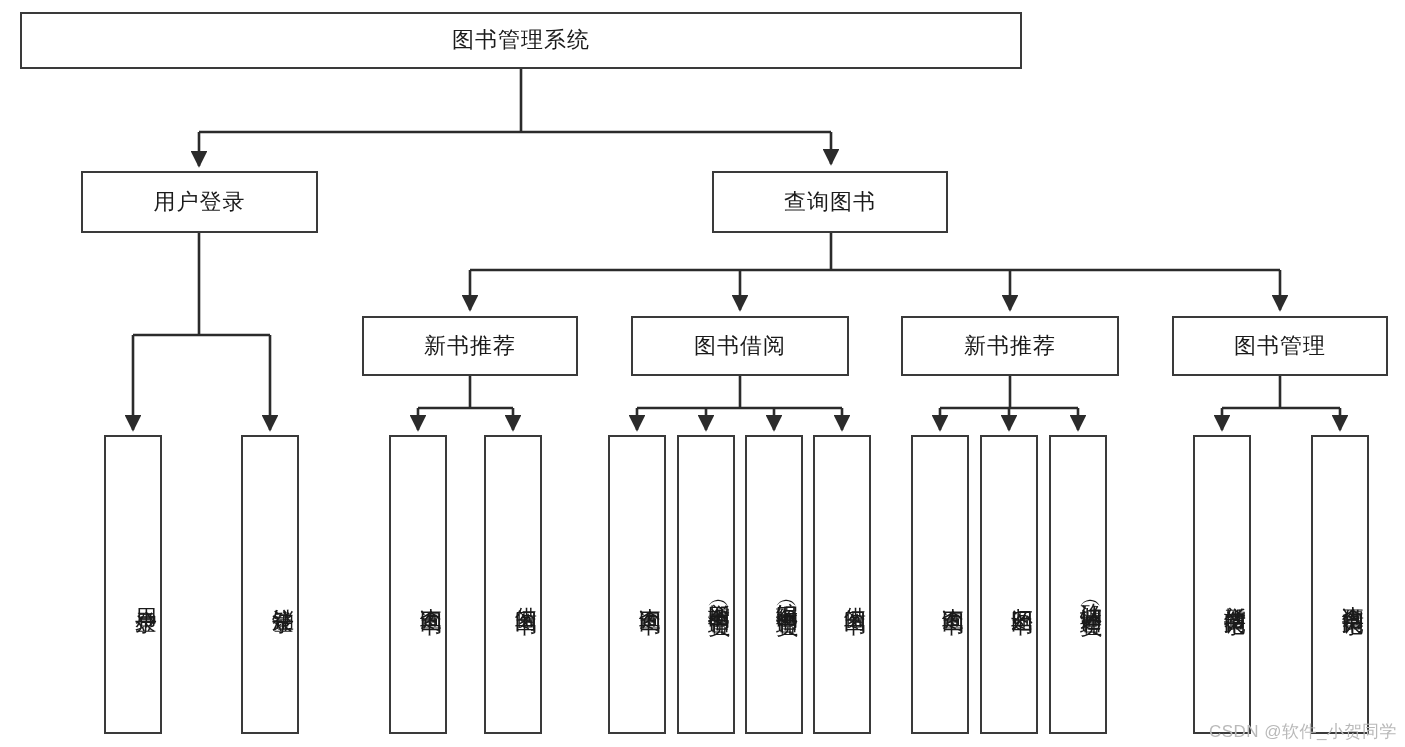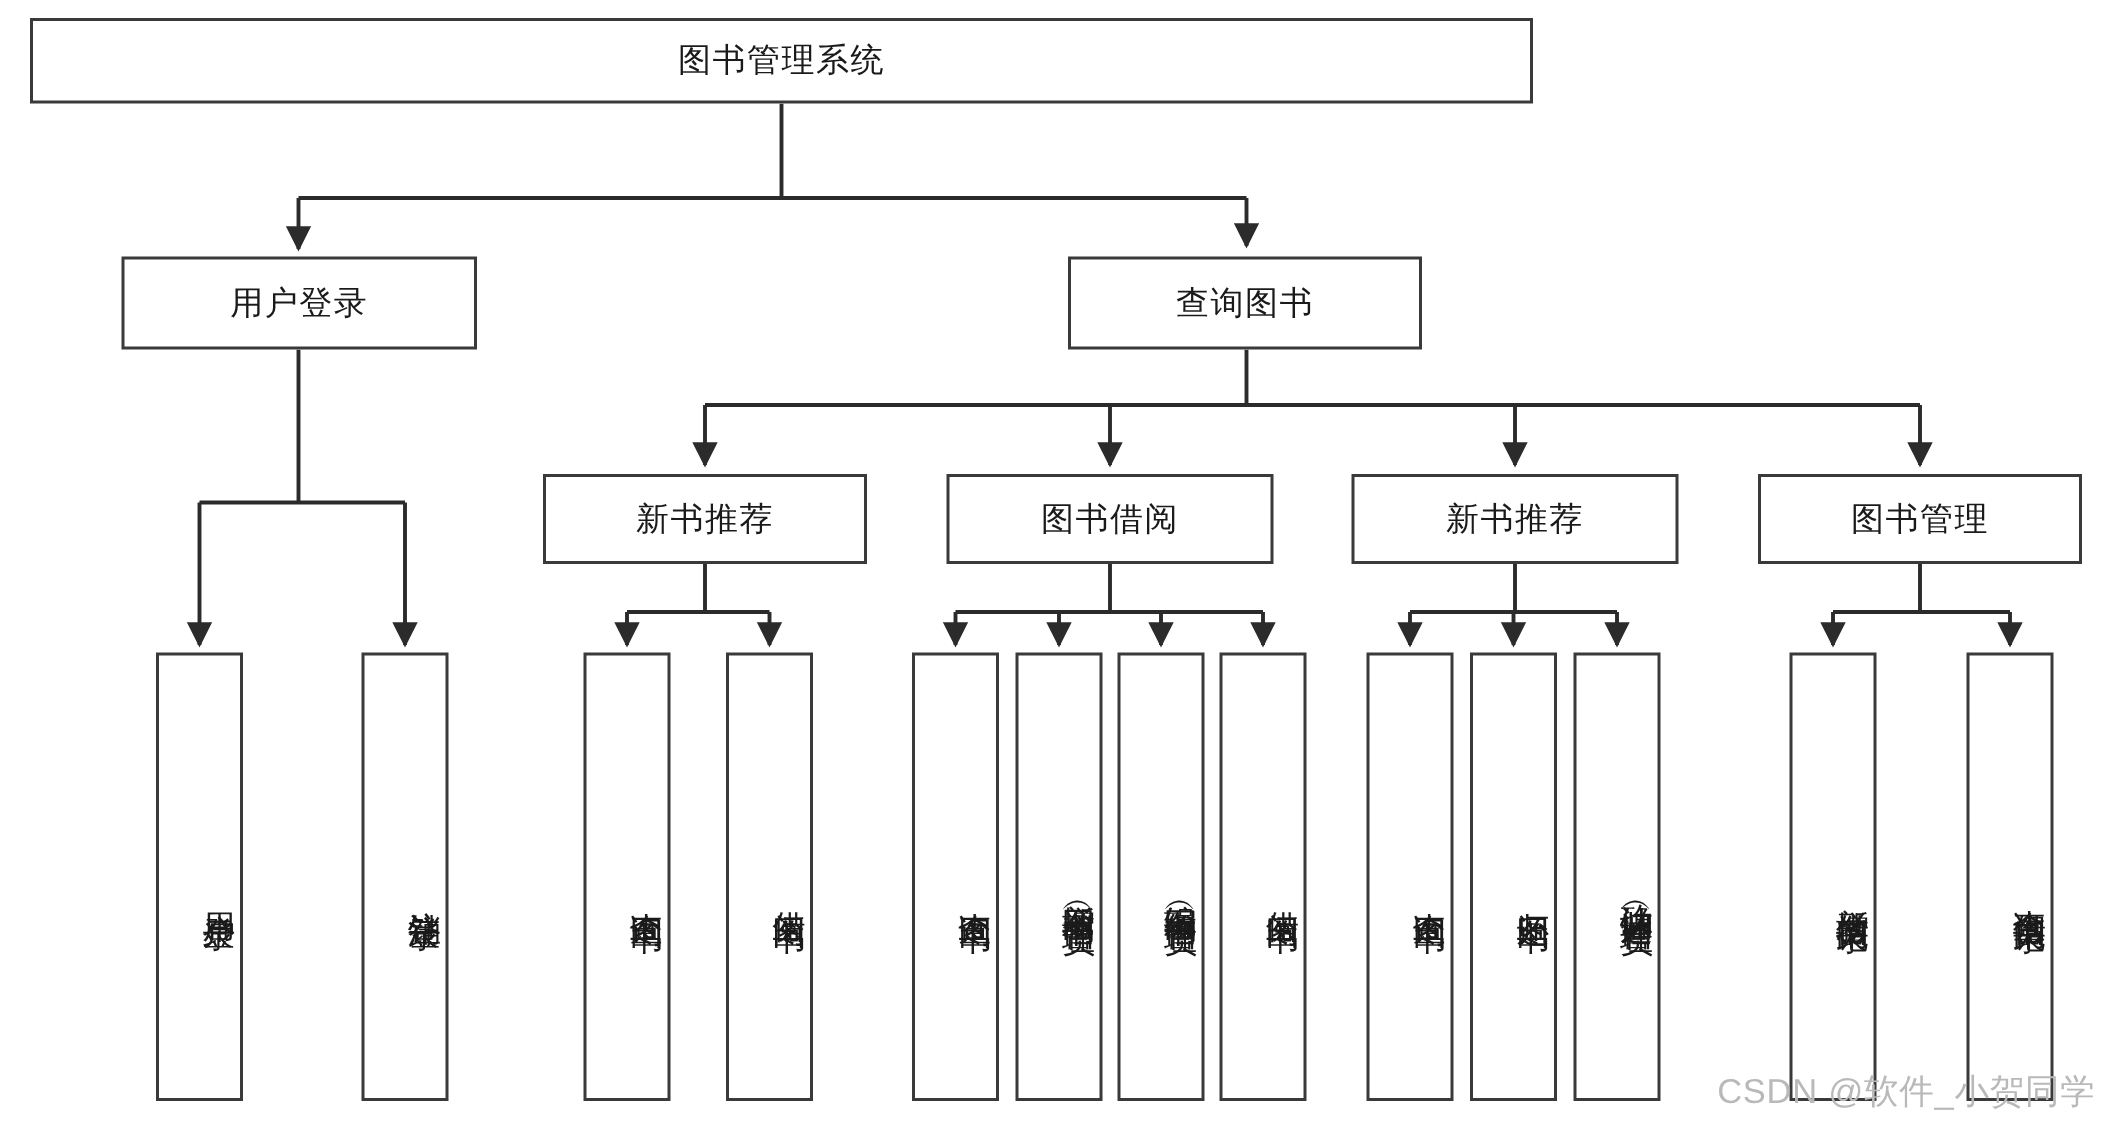--- a/index.html
+++ b/index.html
@@ -47,21 +47,21 @@
   .node.vert .vtext{
     writing-mode:vertical-rl;
     text-orientation:upright;
     display:block;
     white-space:nowrap;
   }
   #watermark{
     position:absolute;
     right:8px;
     bottom:4px;
-    font-size:23px;
+    font-size:17px;
     color:#b9b9b9;
     letter-spacing:0.5px;
     white-space:nowrap;
   }
 </style>
 </head>
 <body>
 
 <div id="canvas">
 

